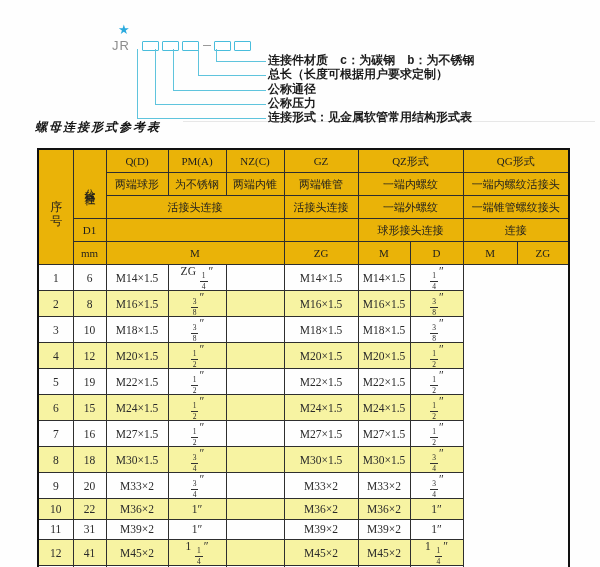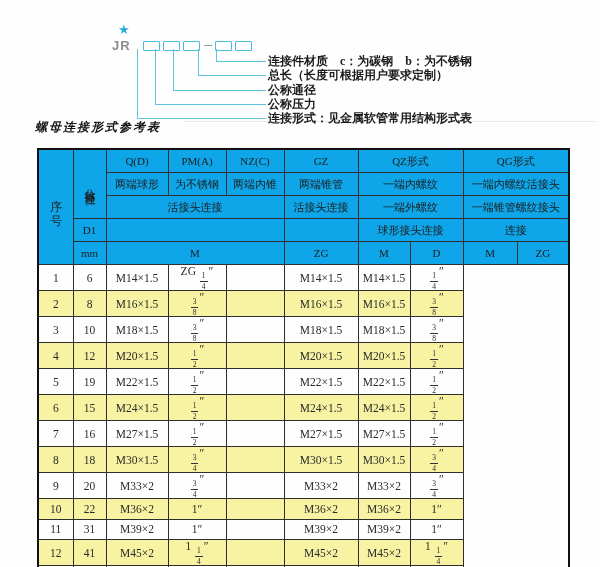--- a/index.html
+++ b/index.html
@@ -12,47 +12,47 @@
   .diag-title{
     position:absolute;left:118px;top:22px;font-size:13px;font-weight:bold;
     font-family:"Liberation Sans","DejaVu Sans",sans-serif;color:#1c1c1c;
     display:flex;align-items:center;gap:2px;
   }
   .diag-title .star{color:#2aaade;font-size:13px;font-weight:normal;}
   .jr-row{
     position:absolute;left:112px;top:38px;display:flex;align-items:center;
     font-family:"Liberation Sans","DejaVu Sans",sans-serif;
   }
-  .jr-prefix{color:#8d8d8d;font-weight:bold;font-size:13px;margin-right:12px;letter-spacing:1px;}
+  .jr-prefix{color:#8d8d8d;font-weight:normal;font-size:13px;margin-right:12px;letter-spacing:1px;}
   .code-box{
     width:15px;height:8px;border:1px solid #49bddc;background:#fff;
     margin-right:3px;display:inline-block;border-radius:1px;
   }
   .code-dash{width:8px;height:1px;background:#9a9a9a;margin:0 3px 0 1px;display:inline-block;}
   .cline{position:absolute;background:#5fc4dd;}
   .diag-label{
     position:absolute;left:268px;font-size:12px;font-weight:bold;color:#1c1c1c;
-    font-family:Liberation Serif, serif;white-space:nowrap;line-height:13px;
+    font-family:Liberation Mono, monospace;white-space:nowrap;line-height:13px;
   }
   .faint-rule{position:absolute;height:1px;background:#e7e7e7;}
   
   .table-title{
     position:absolute;left:35px;top:119px;font-size:12px;font-weight:bold;
     font-style:italic;letter-spacing:2px;color:#161616;
     font-family:"DejaVu Serif","Liberation Serif",serif;
   }
   
   .tbl-wrap{position:absolute;left:37px;top:148px;}
   table{border-collapse:collapse;table-layout:fixed;width:531px;}
   th,td{
     border:1px solid #2e2e2e;padding:0;text-align:center;vertical-align:middle;
     font-weight:normal;overflow:hidden;white-space:nowrap;
   }
   table{border:2px solid #111;}
-  thead th{background:#0ea5e9;font-size:11px;color:#1e1e1e;height:22px;}
+  thead th{background:#eab308;font-size:11px;color:#1e1e1e;height:22px;}
   thead tr{height:22.8px;}
   tbody tr{height:20.6px;background:#fefefe;}
   tbody tr.alt{background:#f7f3a2;}
   tbody td{font-size:11.5px;color:#2a2a2a;}
   .vtext{
     writing-mode:vertical-rl;text-orientation:upright;margin:0 auto;
     display:inline-block;font-size:12px;
   }
   .vtext.seq{letter-spacing:16px;}
   .vtext.nom{letter-spacing:2px;font-size:11px;}

